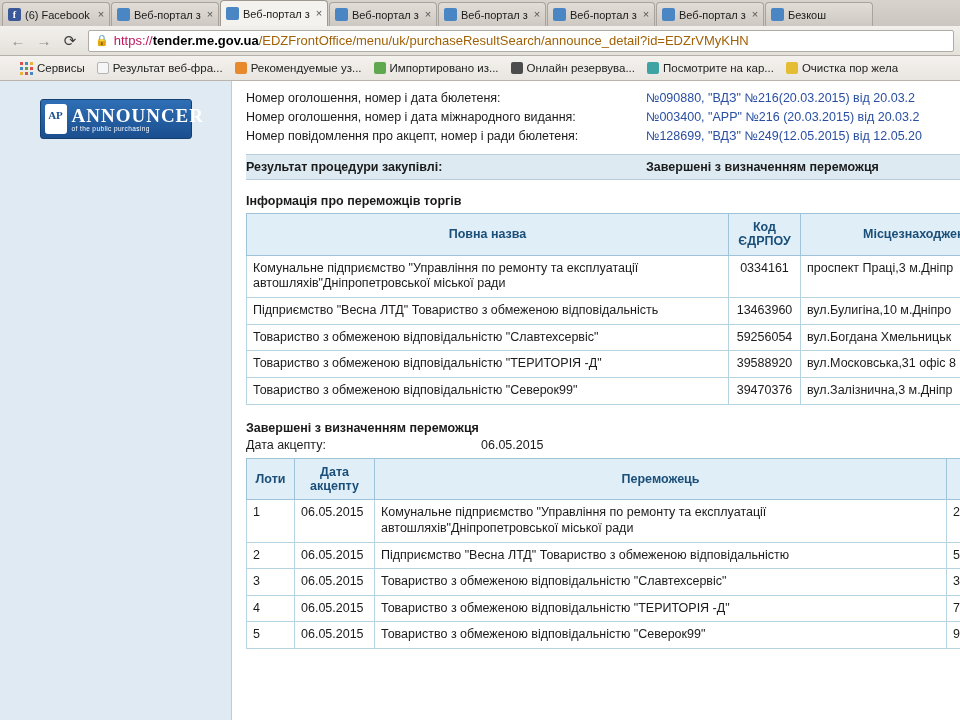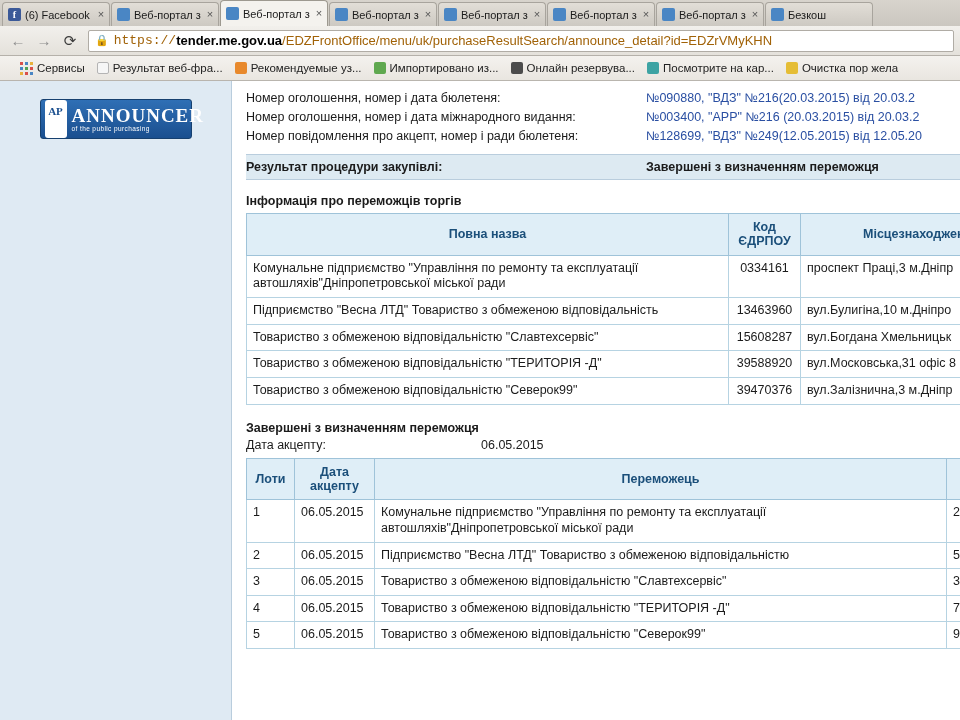--- a/index.html
+++ b/index.html
@@ -105,21 +105,21 @@
     font-size: 13px;
     color: #333;
     overflow: hidden;
     white-space: nowrap;
   }
   .lock {
     color: #1a8a2e;
     margin-right: 5px;
     font-size: 11px;
   }
-  .url-scheme { color: #a16207; font-family: Liberation Mono, monospace; }
+  .url-scheme { color: #be185d; }
   .url-host { color: #000; font-weight: bold; }
   .url-path { color: #a16207; }
 
   
   .bookmarks {
     height: 25px;
     background: linear-gradient(#f4f2ee, #e9e6e0);
     border-bottom: 1px solid #b9b5ae;
     display: flex;
     align-items: center;
@@ -187,21 +187,21 @@
     margin: 8px auto 0 auto;
     background: linear-gradient(#2f6fb5, #1a4f8f);
     border: 1px solid #16406f;
     border-radius: 3px;
     display: flex;
     align-items: center;
     padding: 0 4px;
     color: #fff;
   }
   .announcer .abadge {
-    width: 22px; height: 38px;
+    width: 22px; height: 30px;
     background: #ffffff;
     color: #1a4f8f;
     font-weight: bold;
     font-size: 11px;
     border-radius: 3px;
     text-align: center;
     line-height: 22px;
     margin-right: 5px;
     flex: 0 0 22px;
     font-family: "Liberation Serif", serif;
@@ -454,21 +454,21 @@
             <td class="c">0334161</td>
             <td>проспект Праці,3 м.Дніпр</td>
           </tr>
           <tr>
             <td>Підприємство "Весна ЛТД" Товариство з обмеженою відповідальність</td>
             <td class="c">13463960</td>
             <td>вул.Булигіна,10 м.Дніпро</td>
           </tr>
           <tr>
             <td>Товариство з обмеженою відповідальністю "Славтехсервіс"</td>
-            <td class="c">15608287</td>
+            <td class="c">59256054</td>
             <td>вул.Богдана Хмельницьк</td>
           </tr>
           <tr>
             <td>Товариство з обмеженою відповідальністю "ТЕРИТОРІЯ -Д"</td>
             <td class="c">39588920</td>
             <td>вул.Московська,31 офіс 8</td>
           </tr>
           <tr>
             <td>Товариство з обмеженою відповідальністю "Северок99"</td>
             <td class="c">39470376</td>

